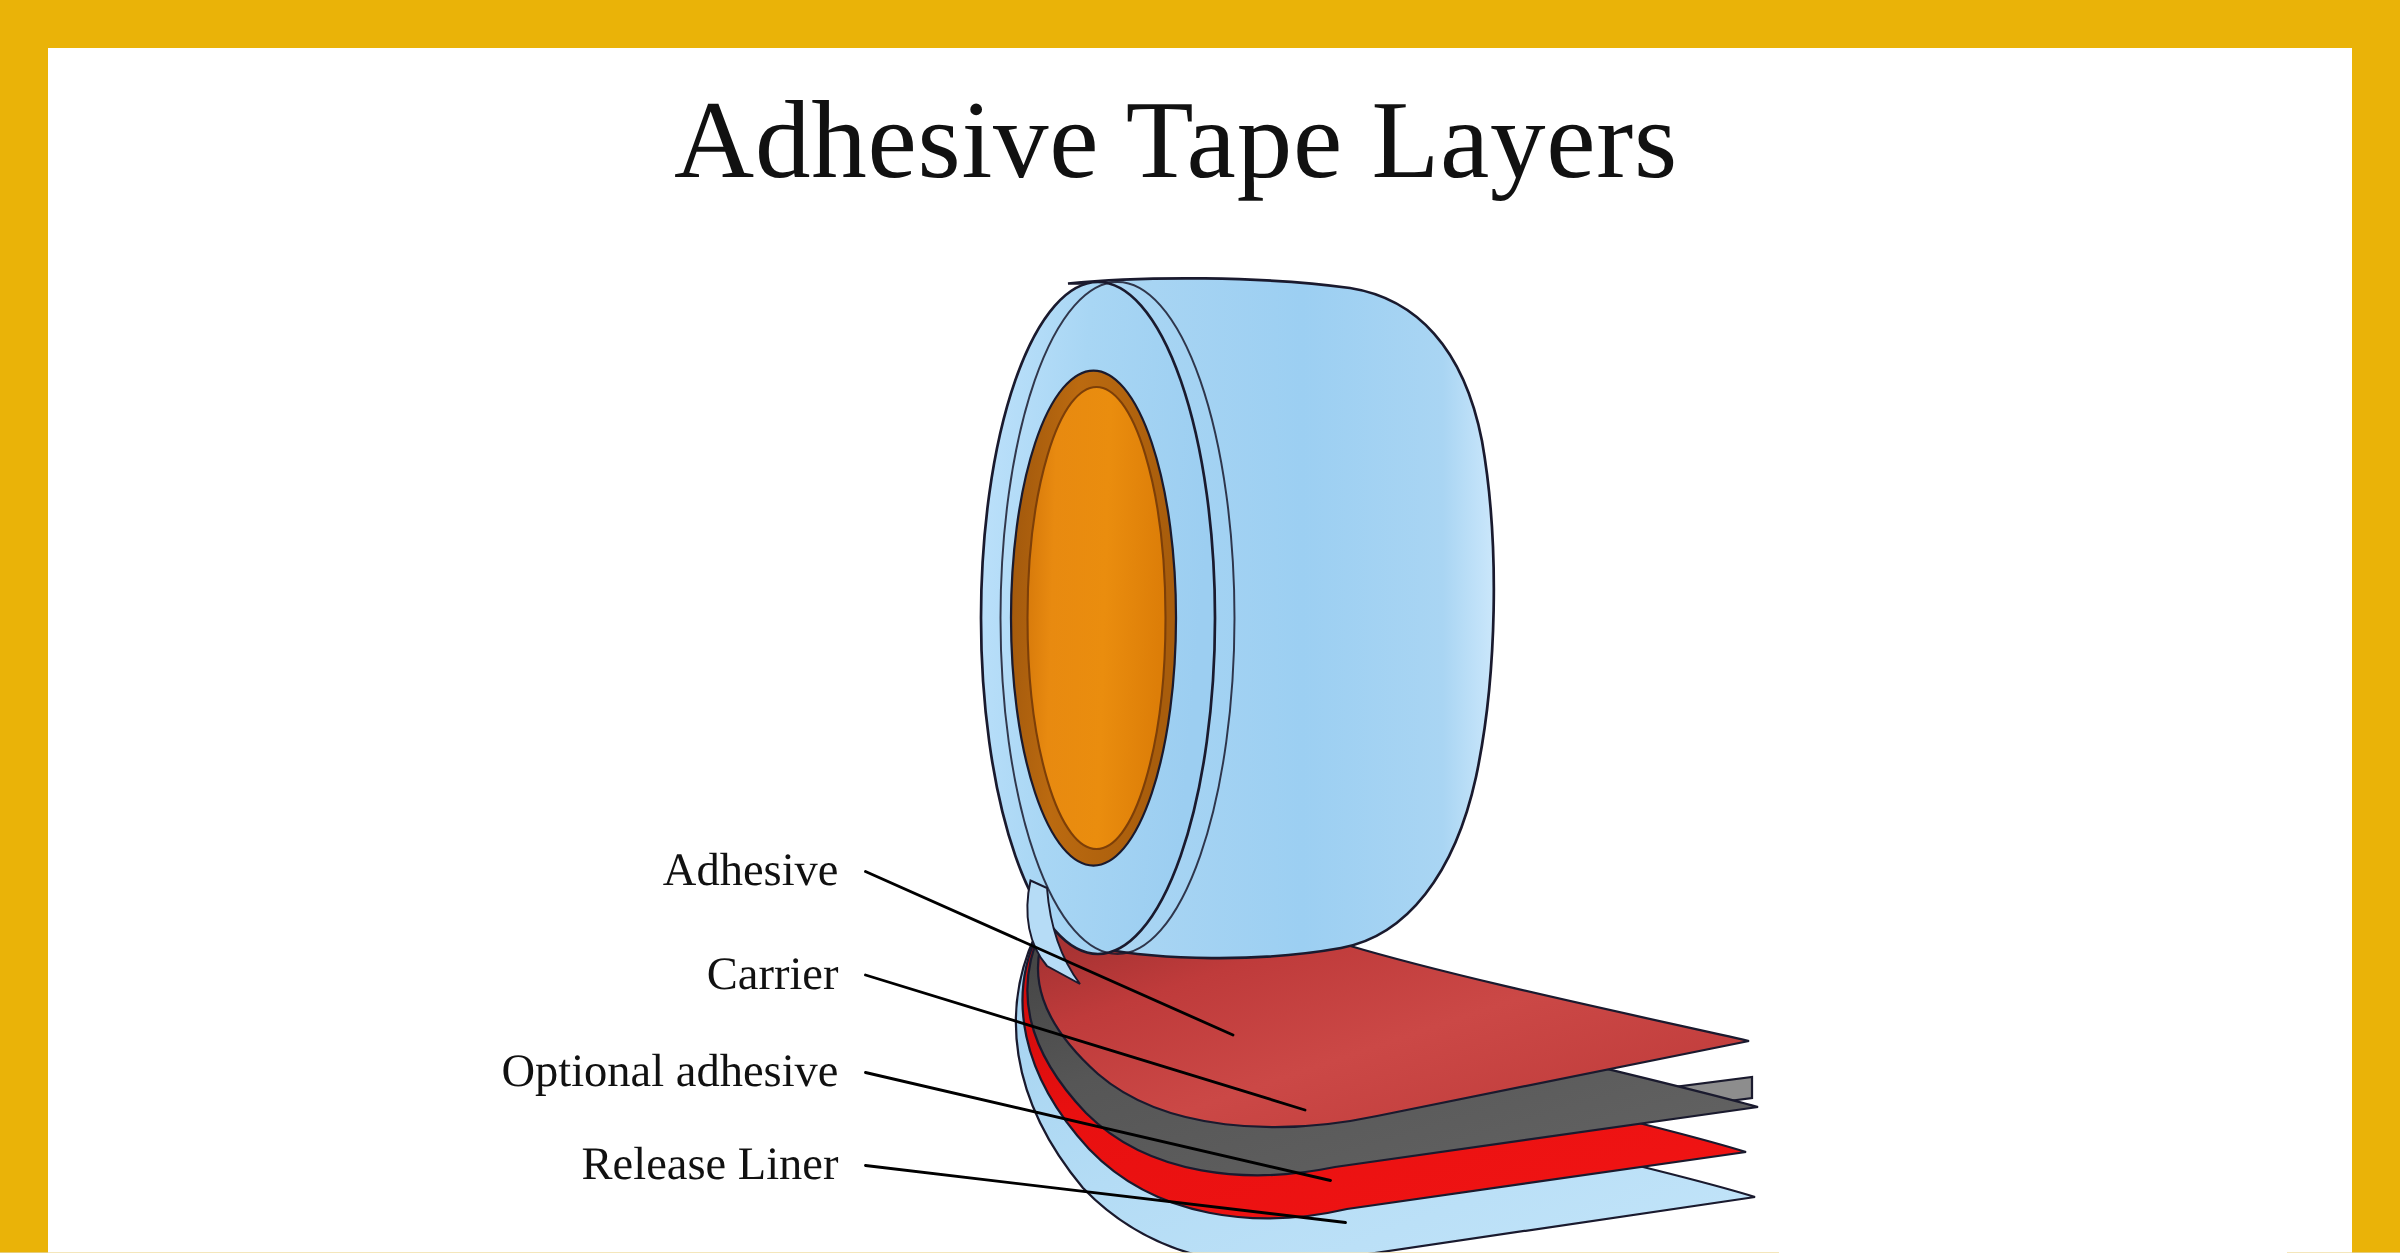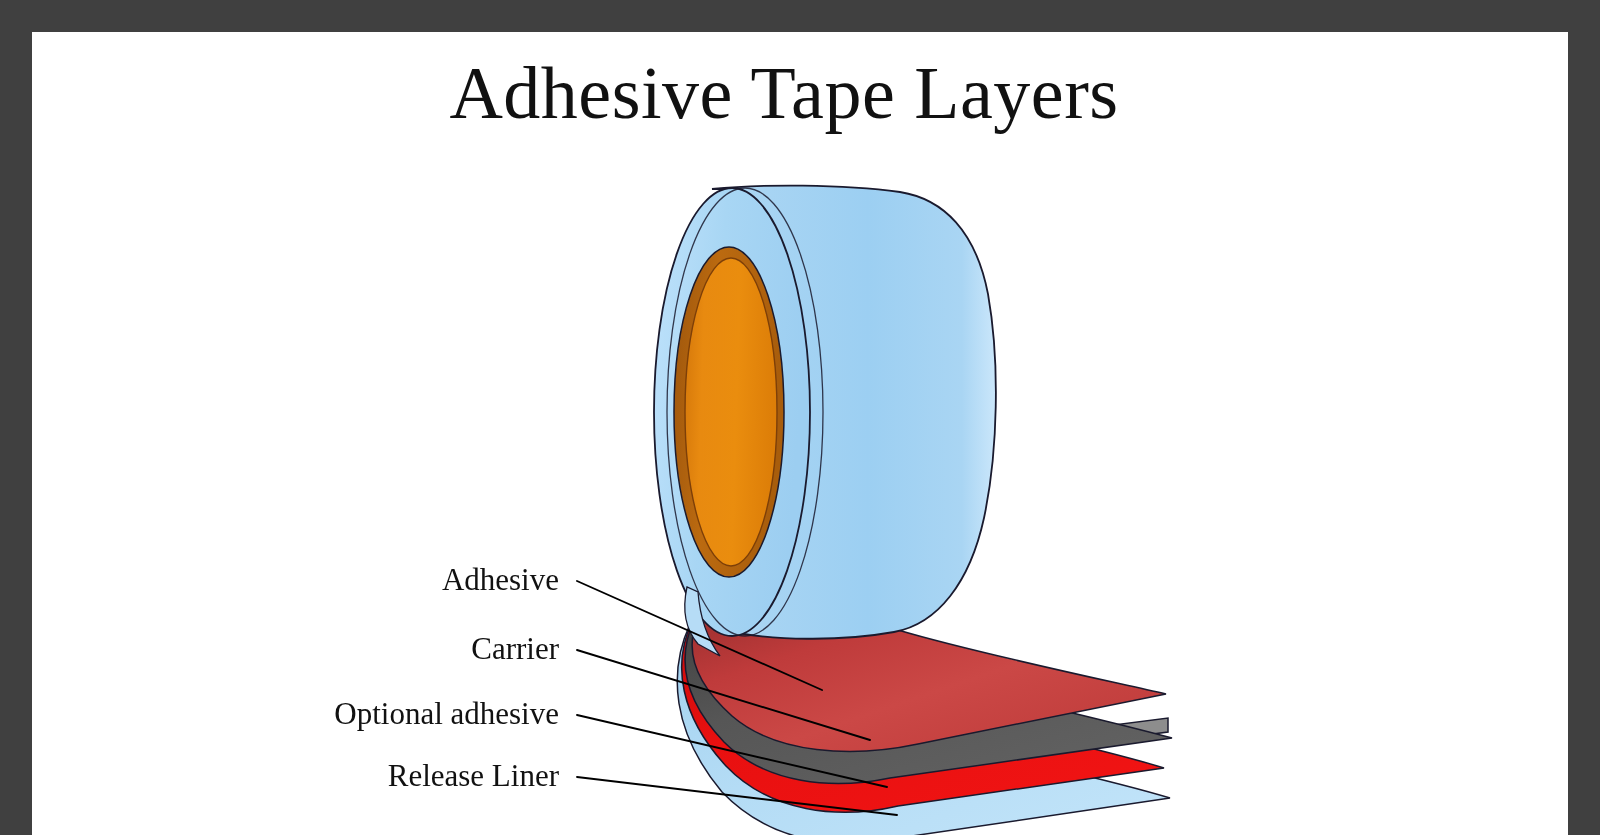--- a/index.html
+++ b/index.html
@@ -13,21 +13,21 @@
     height: 835px;
     overflow: hidden;
     font-family: "Liberation Serif", "DejaVu Serif", serif;
   }
   #frame {
     position: absolute;
     left: 0;
     top: 0;
     width: 1600px;
     height: 835px;
-    background: #404040;
+    background: #eab308;
   }
   #canvas {
     position: absolute;
     left: 32px;
     top: 32px;
     width: 1536px;
     height: 803px;
     background: #ffffff;
     overflow: hidden;
   }

